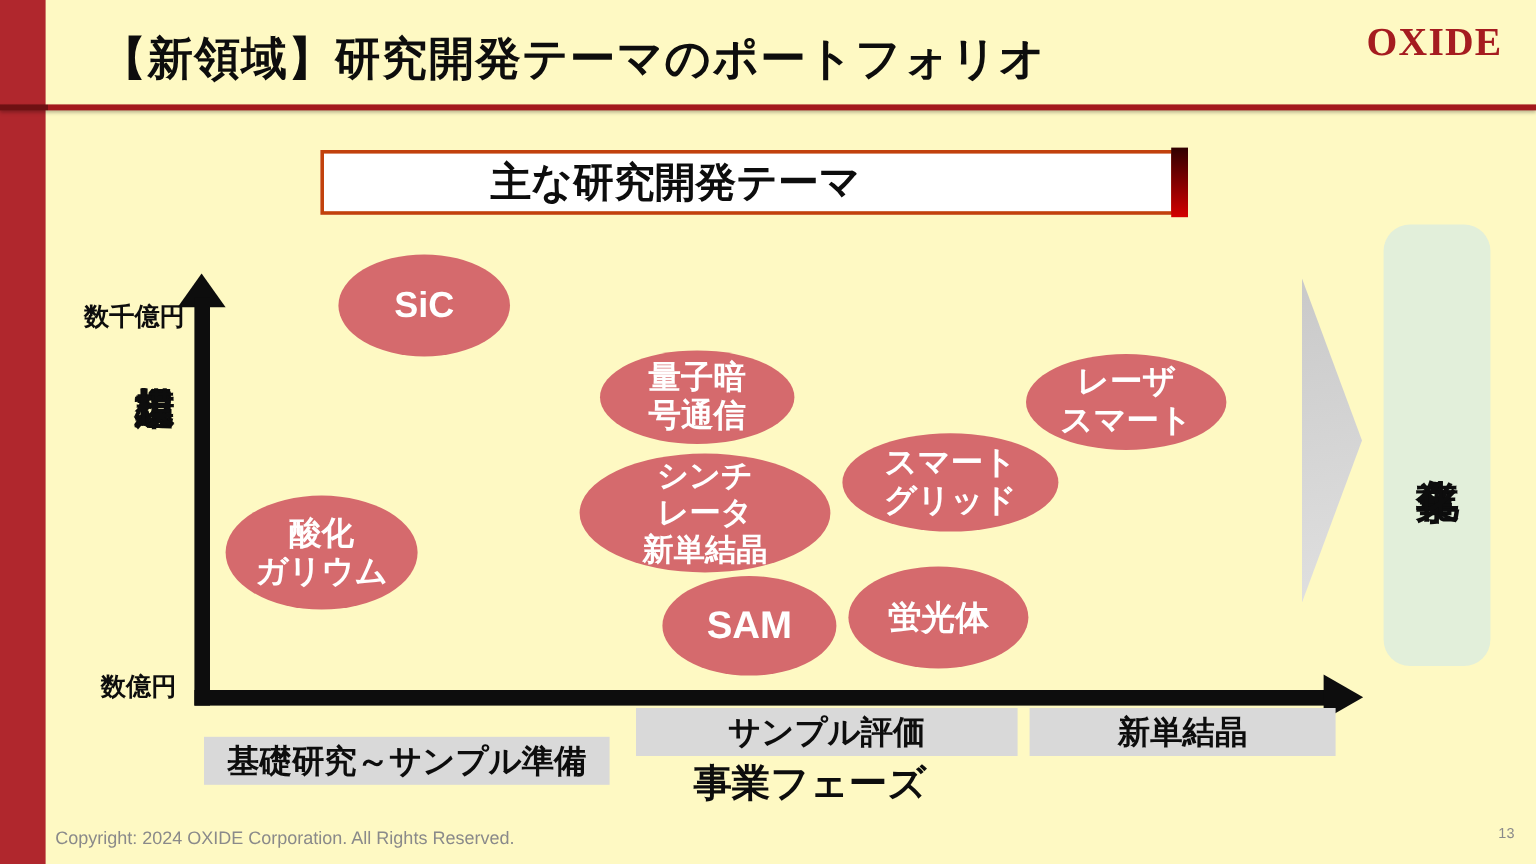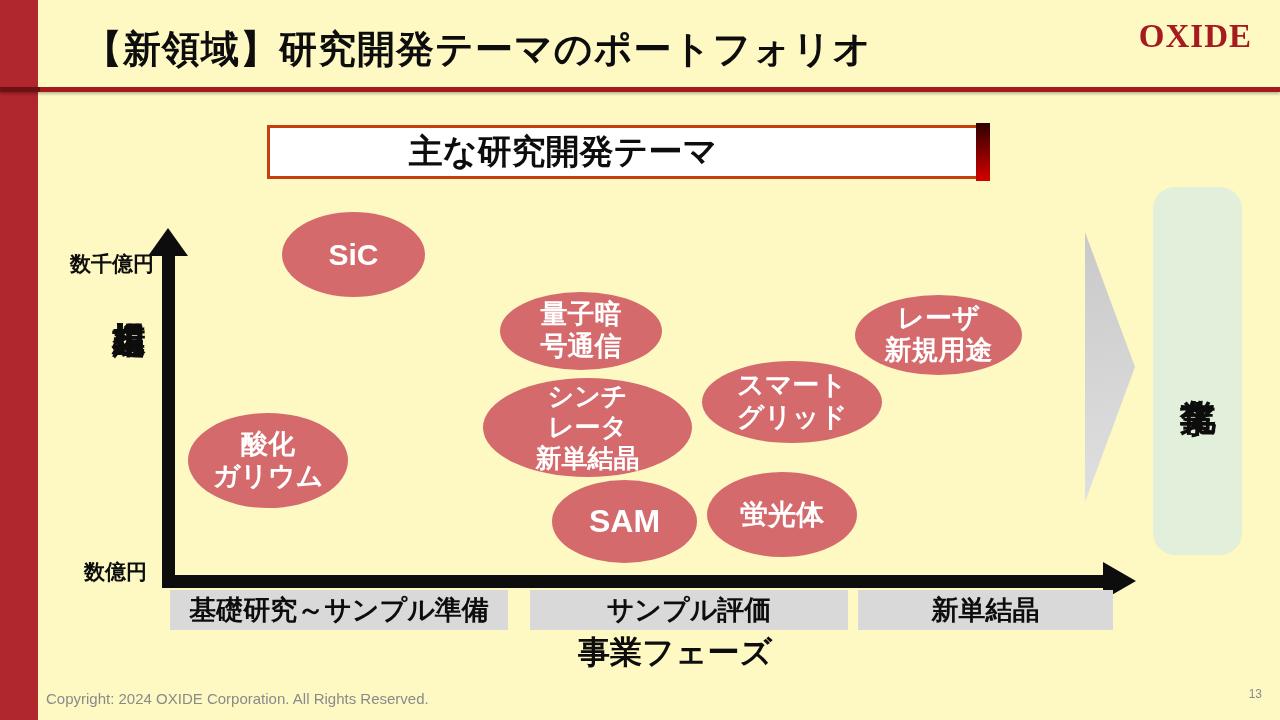--- a/index.html
+++ b/index.html
@@ -28,21 +28,21 @@
   .x-axis-line{position:absolute;left:162px;top:575px;width:945px;height:13px;background:#0d0d0d;}
   .x-arrowhead{position:absolute;left:1103px;top:562px;width:0;height:0;
     border-top:19px solid transparent;border-bottom:19px solid transparent;border-left:33px solid #0d0d0d;}
   .y-top-label{position:absolute;left:70px;top:250px;font-size:21px;font-weight:bold;color:#0d0d0d;}
   .y-bottom-label{position:absolute;left:84px;top:558px;font-size:21px;font-weight:bold;color:#0d0d0d;}
   .y-title{position:absolute;left:106px;top:296px;font-size:33px;font-weight:900;color:#0d0d0d;
     writing-mode:vertical-rl;text-orientation:upright;letter-spacing:0px;}
   
   .phase-box{position:absolute;top:590px;height:40px;background:#D9D9D9;
     display:flex;align-items:center;justify-content:center;font-size:27px;font-weight:900;color:#0d0d0d;white-space:nowrap;}
-  .phase-1{left:170px;width:338px;}
+  .phase-1{left:170px;width:338px;margin-top:24px;}
   .phase-2{left:530px;width:318px;}
   .phase-3{left:858px;width:255px;}
   .x-title{position:absolute;left:575px;top:631px;width:200px;text-align:center;
     font-size:32px;font-weight:900;color:#0d0d0d;white-space:nowrap;}
   
   .bubble{position:absolute;background:#D56A6D;border-radius:50%;color:#ffffff;font-weight:bold;
     display:flex;align-items:center;justify-content:center;text-align:center;
     white-space:pre-line;line-height:1.18;}
   
   .flow-arrow{position:absolute;left:1085px;top:232px;width:50px;height:270px;
@@ -92,21 +92,21 @@
         <div class="bubble" style="left: 188px; top: 413px; width: 160px; height: 95px; font-size: 27px; background: rgb(213, 106, 109); color: rgb(255, 255, 255);">酸化
 ガリウム</div>
         <div class="bubble" style="left: 500px; top: 292px; width: 162px; height: 78px; font-size: 27px; background: rgb(213, 106, 109); color: rgb(255, 255, 255); text-align: center;">量子暗
 号通信</div>
         <div class="bubble" style="left: 483px; top: 378px; width: 209px; height: 99px; font-size: 26px; background: rgb(213, 106, 109); color: rgb(255, 255, 255);">シンチ
 レータ
 新単結晶</div>
         <div class="bubble" style="left: 702px; top: 361px; width: 180px; height: 82px; font-size: 27px; background: rgb(213, 106, 109); color: rgb(255, 255, 255);">スマート
 グリッド</div>
         <div class="bubble" style="left: 855px; top: 295px; width: 167px; height: 80px; font-size: 27px; background: rgb(213, 106, 109); color: rgb(255, 255, 255);">レーザ
-新規用途</div>
+スマート</div>
         <div class="bubble" style="left: 552px; top: 480px; width: 145px; height: 83px; font-size: 32px; background: rgb(213, 106, 109); color: rgb(255, 255, 255);">SAM</div>
         <div class="bubble" style="left: 707px; top: 472px; width: 150px; height: 85px; font-size: 28px; background: rgb(213, 106, 109); color: rgb(255, 255, 255);">蛍光体</div>
       </div>
 
     <div class="flow-arrow"></div>
     <div class="goal-box">
       <span class="goal-label">事業化</span>
     </div>
   </div>
 

